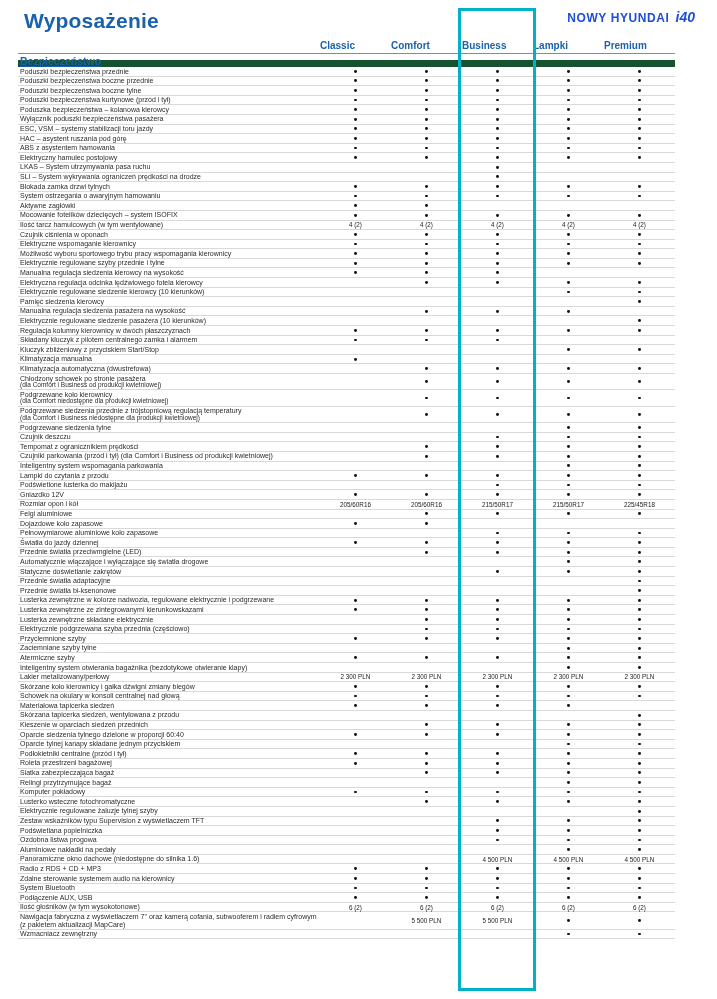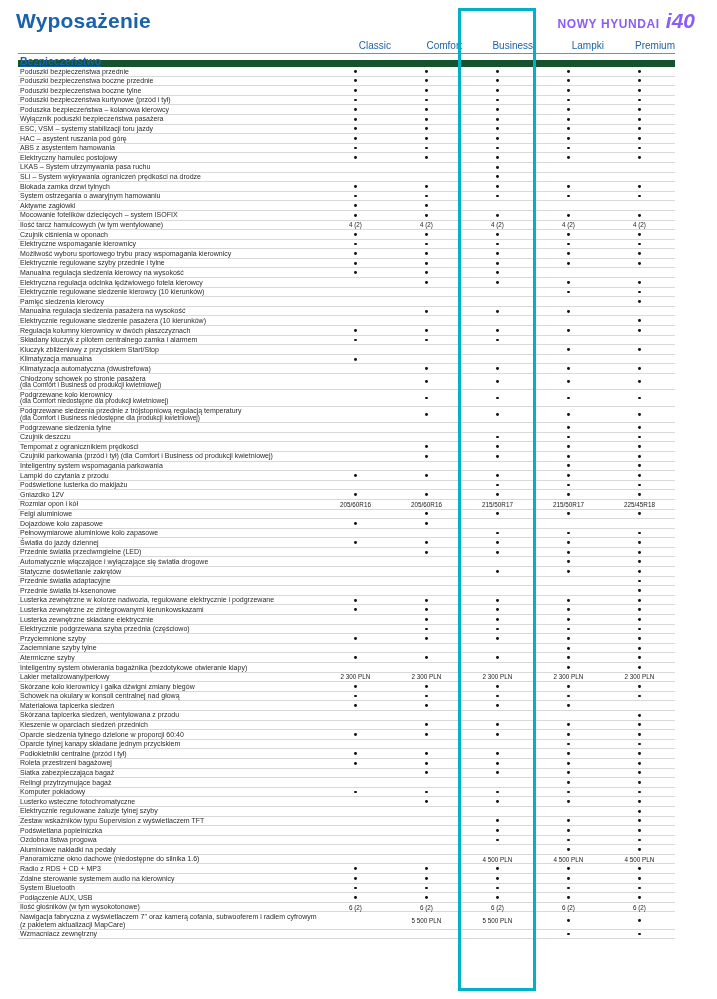--- a/index.html
+++ b/index.html
@@ -4,29 +4,29 @@
 <style>
   * { margin:0; padding:0; box-sizing:border-box; }
   html,body { width:717px; height:999px; }
   body {
     background:#ffffff;
     font-family:"Liberation Sans", sans-serif;
     position:relative;
     overflow:hidden;
     color:#222;
   }
-  .page-header { display:flex; justify-content:space-between; align-items:flex-start; padding:9px 22px 2px 16px; height:38px; }
+  .page-header { display:flex; justify-content:space-between; align-items:flex-start; padding:9px 22px 2px 24px; height:38px; }
   .title { font-size:21px; font-weight:bold; color:#1a62ac; letter-spacing:0.2px; }
-  .brand { display:flex; align-items:baseline; gap:6px; color:#8b5cf6; }
+  .brand { display:flex; align-items:baseline; gap:6px; color:#1d4ed8; }
   .brand-prefix { font-size:12px; font-weight:bold; letter-spacing:0.6px; }
-  .brand-model { font-size:21px; font-weight:bold; font-style:italic; }
+  .brand-model { font-size:14px; font-weight:bold; font-style:italic; }
   .table { margin:0 0 0 18px; width:657px; }
   .cols-header { display:flex; align-items:flex-end; height:16px; border-bottom:1px solid #8a8a8a; }
   .spacer { flex:1; }
-  .col-h { width:71px; text-align:right; font-size:10px; font-weight:normal; color:#1a62ac; padding-bottom:2px; }
+  .col-h { width:71px; text-align:left; font-size:10px; font-weight:bold; color:#1a62ac; padding-bottom:2px; }
   .sec { font-size:10.5px; font-weight:bold; color:#1a62ac; padding:1px 2px 0; height:13px; border-bottom:7px solid #14532d;text-decoration:underline; }
   .row { display:flex; align-items:center; border-bottom:1px solid #d9d9d9; padding:0.5px 0; min-height:9.6px; }
   .label { flex:1; font-size:7px; line-height:7.6px; color:#2b2b2b; padding-left:2px; }
   .note { display:block; font-size:6.5px; line-height:6.8px; color:#2b2b2b; }
   .val { width:71px; display:flex; align-items:center; justify-content:center; font-size:6.3px; color:#222; white-space:nowrap; }
   .dot { width:2.8px; height:2.8px; border-radius:50%; background:#161616; }
   .highlight { position:absolute; left:458px; top:8px; width:78px; height:983px; border:3px solid #00b1c8; pointer-events:none; z-index:5; }
 </style>
 </head>
 <body>

